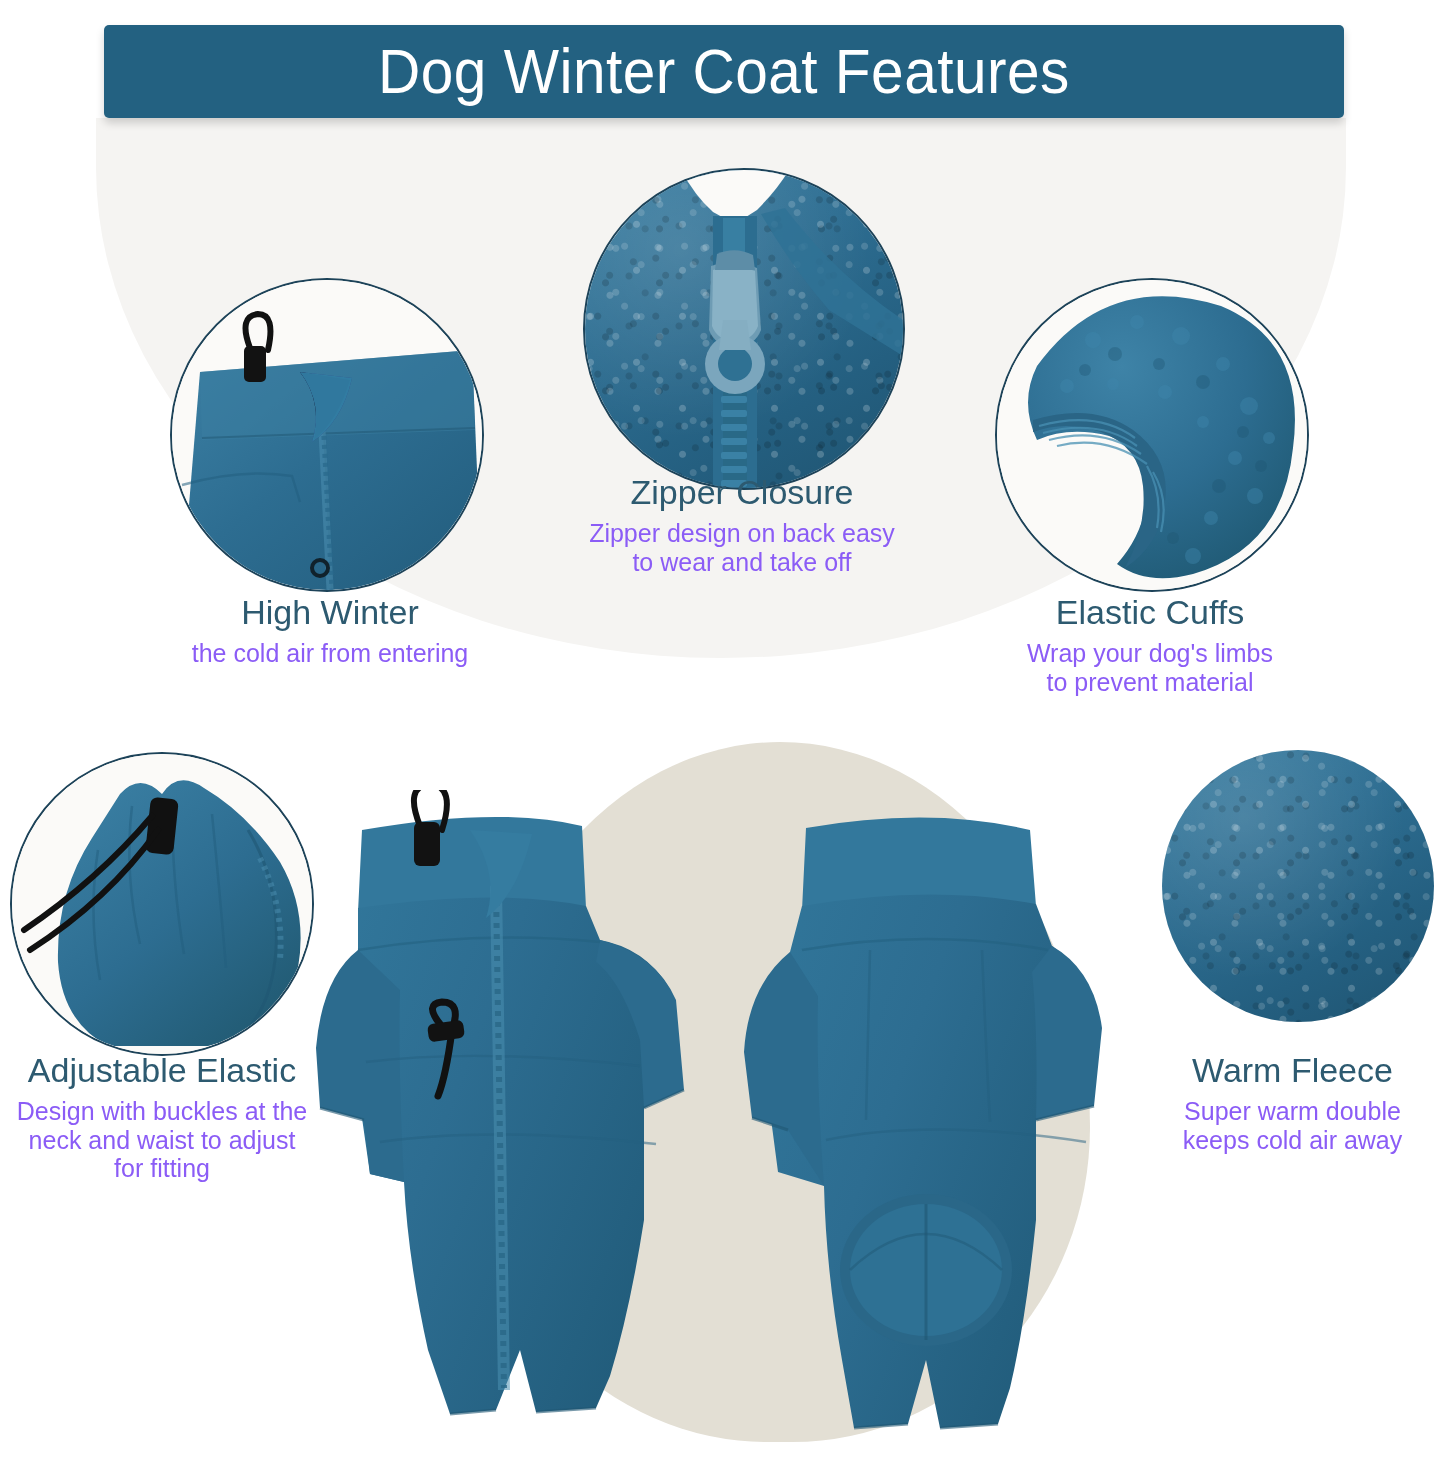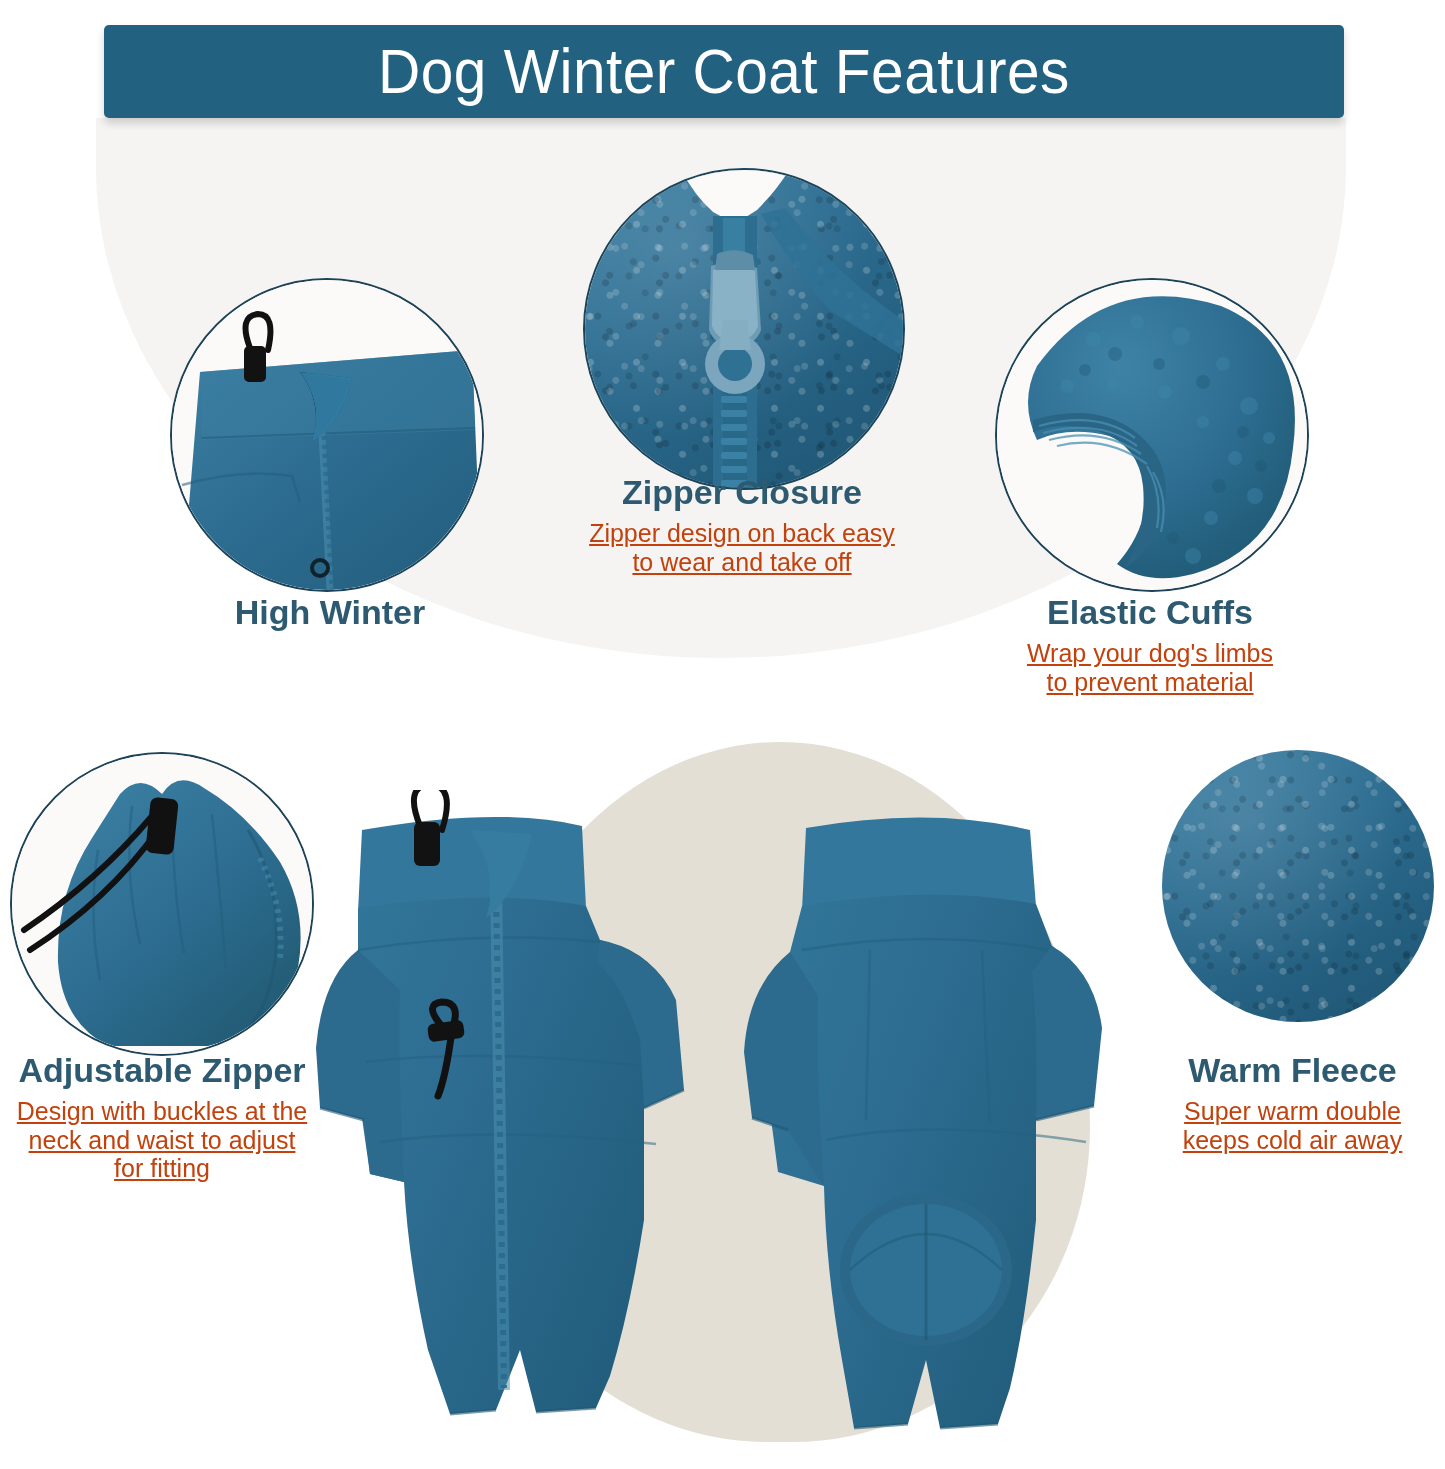--- a/index.html
+++ b/index.html
@@ -65,33 +65,32 @@
     letter-spacing: 0.5px;
     font-family: "Liberation Sans Narrow", "Liberation Sans", sans-serif;
     transform: scaleX(0.93);
     white-space: nowrap;
   }
 
   
   .feature { position: absolute; }
   .feature-title {
     color: #2d5a70;
-    font-weight: bold;
+    font-weight: normal;
     font-size: 34px;
     line-height: 1.1;
     text-align: center;
     white-space: nowrap;
   }
   .feature-desc {
-    color: #c2410c;
+    color: #8b5cf6;
     font-size: 25px;
     line-height: 1.13;
     text-align: center;
     margin-top: 8px;
-    text-decoration: underline;
   }
   .feature-desc span { display: block; }
 
   
   .circle {
     position: absolute;
     border-radius: 50%;
     overflow: hidden;
     background: #fbfaf8;
   }
@@ -306,41 +305,42 @@
 
   <div class="circle" style="left:1162px; top:750px; width:272px; height:272px;">
     <div class="fabric fleece-heavy" style="inset:0;">
       <div class="fabric-tex"></div>
     </div>
   </div>
 
   <div class="feature" style="left:100px; top:594px; width:460px;">
     <div class="feature-title">High Winter</div>
     <div class="feature-desc">
+      <span>the cold air from entering</span>
     </div>
   </div>
 
   <div class="feature" style="left:512px; top:474px; width:460px;">
     <div class="feature-title">Zipper Closure</div>
     <div class="feature-desc">
       <span>Zipper design on back easy</span>
       <span>to wear and take off</span>
     </div>
   </div>
 
   <div class="feature" style="left:920px; top:594px; width:460px;">
     <div class="feature-title">Elastic Cuffs</div>
     <div class="feature-desc">
       <span>Wrap your dog's limbs</span>
       <span>to prevent material</span>
     </div>
   </div>
 
   <div class="feature" style="left:2px; top:1052px; width:320px;">
-    <div class="feature-title">Adjustable Zipper</div>
+    <div class="feature-title">Adjustable Elastic</div>
     <div class="feature-desc">
       <span>Design with buckles at the</span>
       <span>neck and waist to adjust</span>
       <span>for fitting</span>
     </div>
   </div>
 
   <div class="feature" style="left:1140px; top:1052px; width:305px;">
     <div class="feature-title">Warm Fleece</div>
     <div class="feature-desc">

